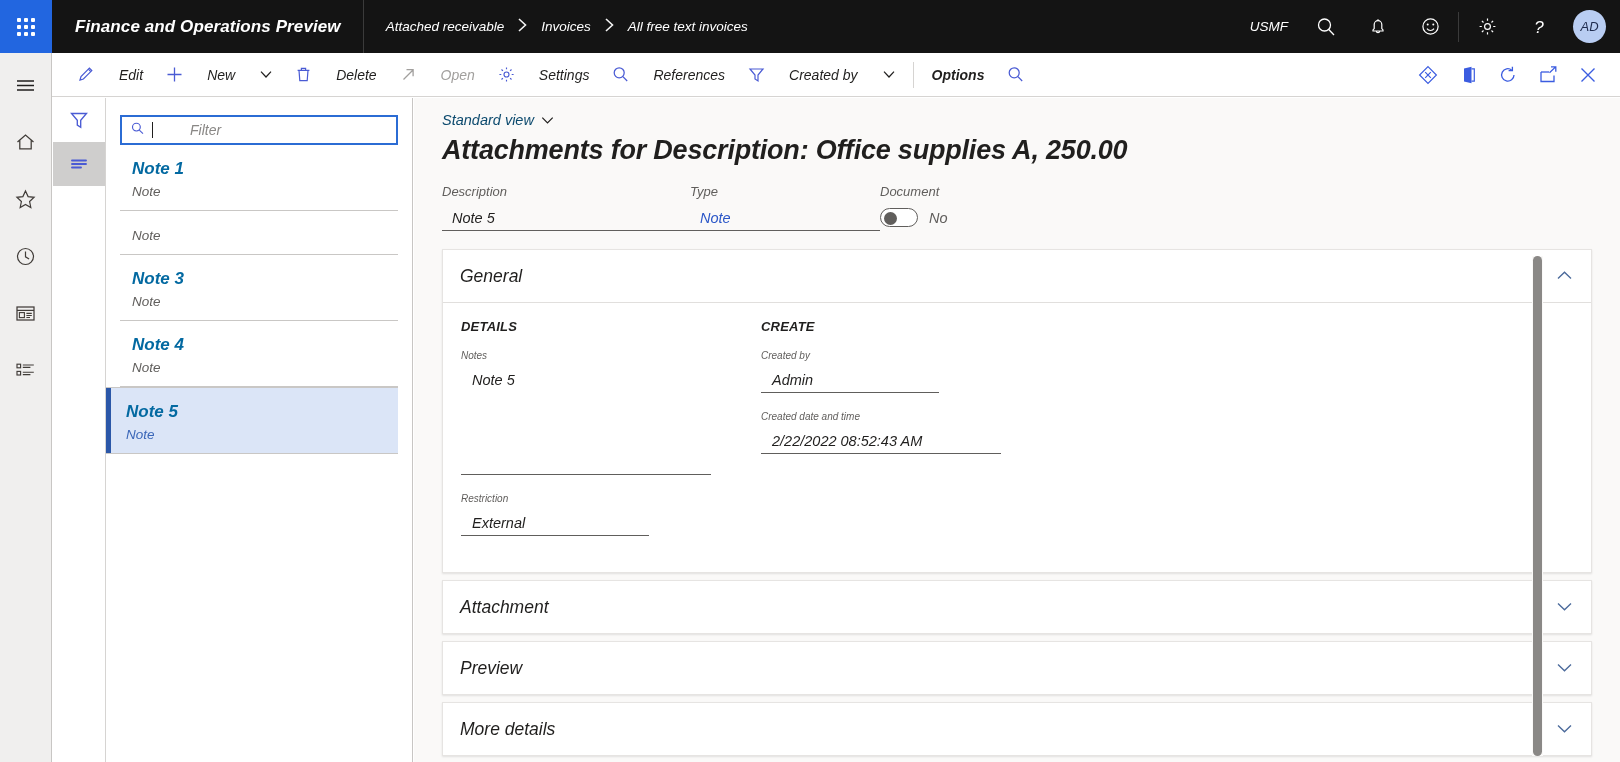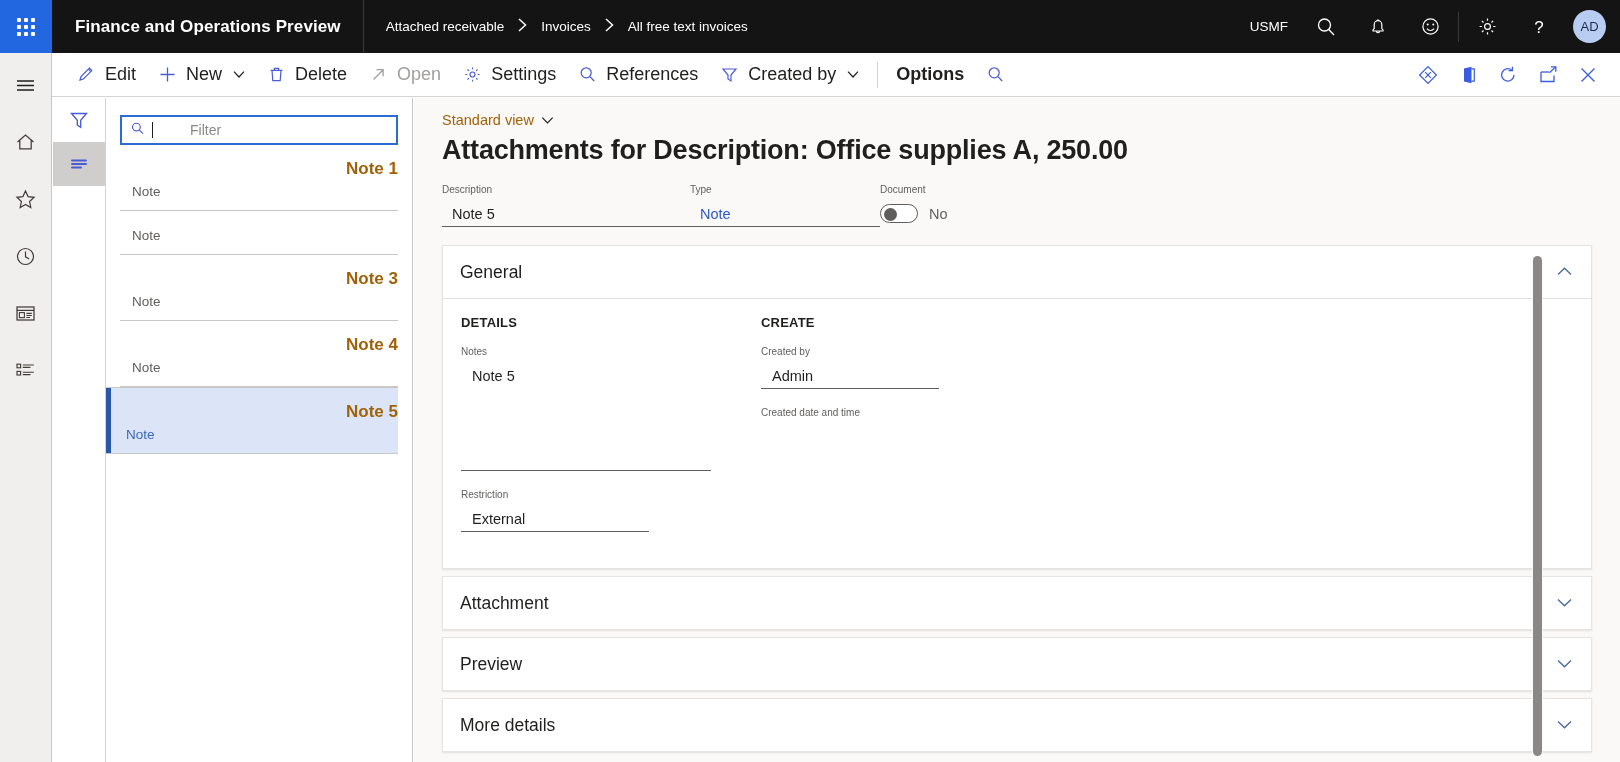--- a/index.html
+++ b/index.html
@@ -5,21 +5,21 @@
 <style>
   * { box-sizing: border-box; }
   html, body {
     margin: 0; padding: 0;
     width: 1620px; height: 762px;
     overflow: hidden;
     font-family: "Liberation Sans", sans-serif;
     background: #ffffff;
     color: #201f1e;
   }
-  #app { position: relative; width: 1460px; height: 762px; }
+  #app { position: relative; width: 1460px; height: 762px; font-style: italic; }
 
   
   .topbar {
     position: absolute; top: 0; left: 0; width: 1620px; height: 53px;
     background: #141414; display: flex; align-items: center;
   }
   .waffle {
     width: 52px; height: 53px; background: #2266e0;
     display: flex; align-items: center; justify-content: center;
     cursor: pointer; flex: none;
@@ -58,22 +58,22 @@
     margin: 0 14px 0 8px; cursor: pointer; flex: none;
   }
 
   
   .cmdbar {
     position: absolute; top: 53px; left: 52px; width: 1568px; height: 44px;
     background: #ffffff; border-bottom: 1px solid #d6d4d2;
     display: flex; align-items: center; padding-left: 14px;
   }
   .cmd {
-    display: flex; align-items: center; gap: 9px;
-    font-size: 18px; color: #201f1e; height: 44px;
+    display: flex; align-items: center; gap: 23px;
+    font-size: 14px; color: #201f1e; height: 44px;
     padding: 0 11px; cursor: pointer; white-space: nowrap;
   }
   .cmd.disabled { color: #a19f9d; cursor: default; }
   .cmd.bold { font-weight: bold; }
   .cmd svg { display: block; flex: none; }
   .cmd .chev { margin-left: 2px; }
   .cmddiv { width: 1px; height: 26px; background: #d6d4d2; margin: 0 7px; }
   .cmd-right { margin-left: auto; display: flex; align-items: center; padding-right: 12px; }
   .cmd-right .cicon {
     width: 40px; height: 44px; display: flex; align-items: center; justify-content: center;
@@ -113,47 +113,47 @@
     display: flex; align-items: center; gap: 7px; padding: 0 8px; background: #fff;
   }
   .filterbox .ph { font-size: 14px; color: #8a8886; margin-left: 35px; }
   .filterbox .caret {
     width: 1px; height: 16px; background: #201f1e; margin-right: -5px;
   }
   .listitem {
     margin: 0 14px 0 14px; padding: 13px 0 11px 12px;
     border-bottom: 1px solid #c9c7c5; cursor: pointer; position: relative;
   }
-  .listitem .t1 { font-size: 17px; font-weight: bold; color: #a16207; line-height: 1.3; text-align: right; }
+  .listitem .t1 { font-size: 17px; font-weight: bold; color: #0369a1; line-height: 1.3; }
   .listitem .t2 { font-size: 13.5px; color: #605e5c; margin-top: 4px; }
   .listitem.selected {
     background: #dbe5f7; margin-left: 0; padding-left: 20px;
     border-bottom: 1px solid #c9c7c5; border-top: 1px solid #c9c7c5;
   }
   .listitem.selected::before {
     content: ""; position: absolute; left: 0; top: 0; bottom: 0; width: 5px; background: #2b57a8;
   }
   .listitem.selected .t2 { color: #3a66b8; }
 
   
   .content {
     position: absolute; top: 98px; left: 414px; width: 1206px; height: 664px;
     background: #faf9f8; overflow: hidden;
   }
   .viewsel {
-    margin: 14px 0 0 28px; font-size: 14.5px; color: #a16207;
+    margin: 14px 0 0 28px; font-size: 14.5px; color: #0c4a6e;
     display: inline-flex; align-items: flex-end; gap: 7px; cursor: pointer;
   }
   .pagetitle {
     margin: 6px 0 0 28px; font-size: 27px; font-weight: bold; color: #201f1e;
     letter-spacing: -.2px; white-space: nowrap;
   }
   .headfields { display: flex; margin: 18px 0 0 28px; }
   .hf { margin-right: 0; }
-  .hf .lab { font-size: 10px; color: #605e5c; margin-bottom: 8px; }
+  .hf .lab { font-size: 13px; color: #605e5c; margin-bottom: 8px; }
   .hf .val { font-size: 14.5px; color: #201f1e; padding: 3px 0 4px 10px; border-bottom: 1px solid #605e5c; }
   .hf .val.link { color: #2b57c8; }
   .hf.w1 { width: 248px; }
   .hf.w2 { width: 190px; }
   .toggle-row { display: flex; align-items: center; gap: 11px; padding-top: 1px; }
   .toggle {
     width: 38px; height: 19px; border-radius: 10px; border: 1px solid #605e5c;
     background: #ffffff; position: relative; cursor: pointer; flex: none;
   }
   .toggle .knob {
@@ -553,20 +553,21 @@
             </div>
           </div>
           <div class="col-create">
             <div class="secthead">CREATE</div>
             <div class="fld w-createdby">
               <div class="lab">Created by</div>
               <div class="val">Admin</div>
             </div>
             <div class="fld w-date">
               <div class="lab">Created date and time</div>
+              <div class="val">2/22/2022 08:52:43 AM</div>
             </div>
           </div>
         </div>
       </div>
 
       <div class="panel">
         <div class="panel-head">
           <div class="ptitle">Attachment</div>
           <div>
             <svg width="17" height="11" viewBox="0 0 17 11">

